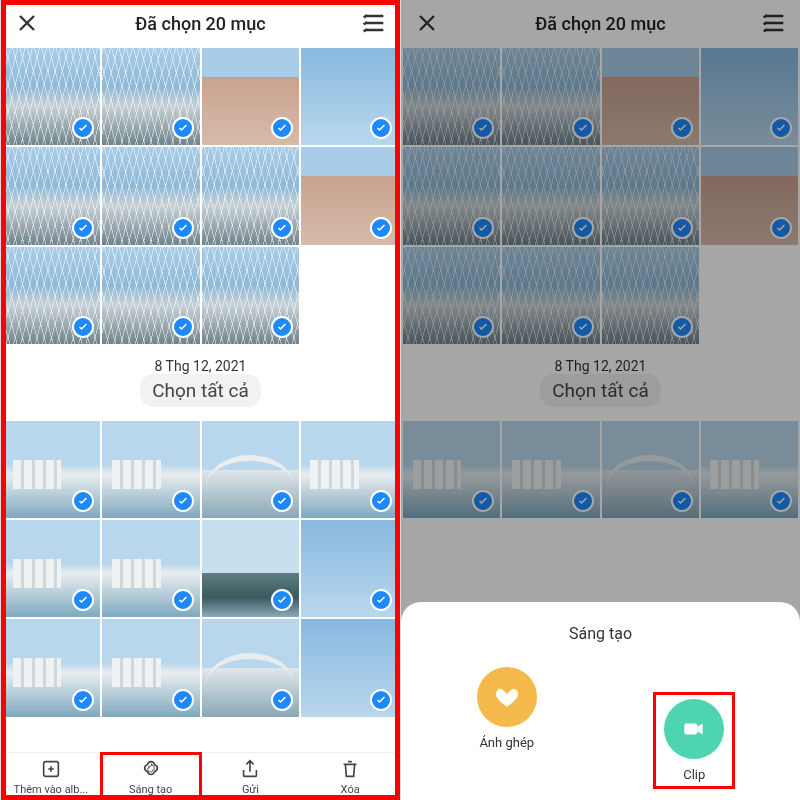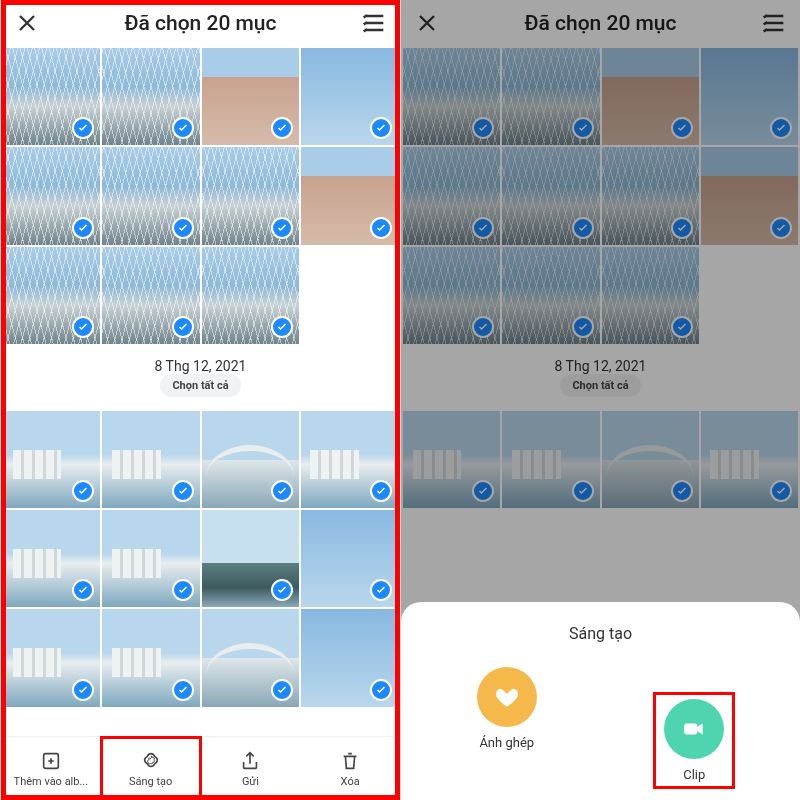--- a/index.html
+++ b/index.html
@@ -37,21 +37,21 @@
     position: relative;
   }
   .header .close {
     width: 28px;
     height: 28px;
     display:flex;align-items:center;justify-content:center;
   }
   .header .title {
     flex: 1;
     text-align: center;
-    font-size: 21px;
+    font-size: 18px;
     color: #222;
     font-weight: 500;
   }
   .header .menu {
     width: 28px;
     height: 28px;
     display:flex;align-items:center;justify-content:center;
   }
   .grid-wrap {
     flex: 1;
@@ -109,30 +109,29 @@
   .check svg { width:12px;height:12px; }
   .date-row {
     display:flex;align-items:center;justify-content:space-between;
     padding: 12px 14px;
     background:#fff;
     font-size:14px;
     color:#333;
     flex-direction:column;
   }
   .select-all {
-    font-size: 11px;
+    font-size: 19px;
     padding: 5px 12px;
     border-radius: 14px;
     background: #f1f2f3;
     color:#444;
-    font-weight:bold;
   }
   .bottom-bar {
     display:flex;
-    height: 64px;
+    height: 48px;
     background:#fff;
     border-top:1px solid #efefef;
   }
   .bb-item {
     flex:1;display:flex;flex-direction:column;align-items:center;justify-content:center;
     gap:3px;font-size:11px;color:#444;
   }
   .bb-item svg { width:22px;height:22px; }
   .highlight-red-small {
     outline: 3px solid #ff0000;

